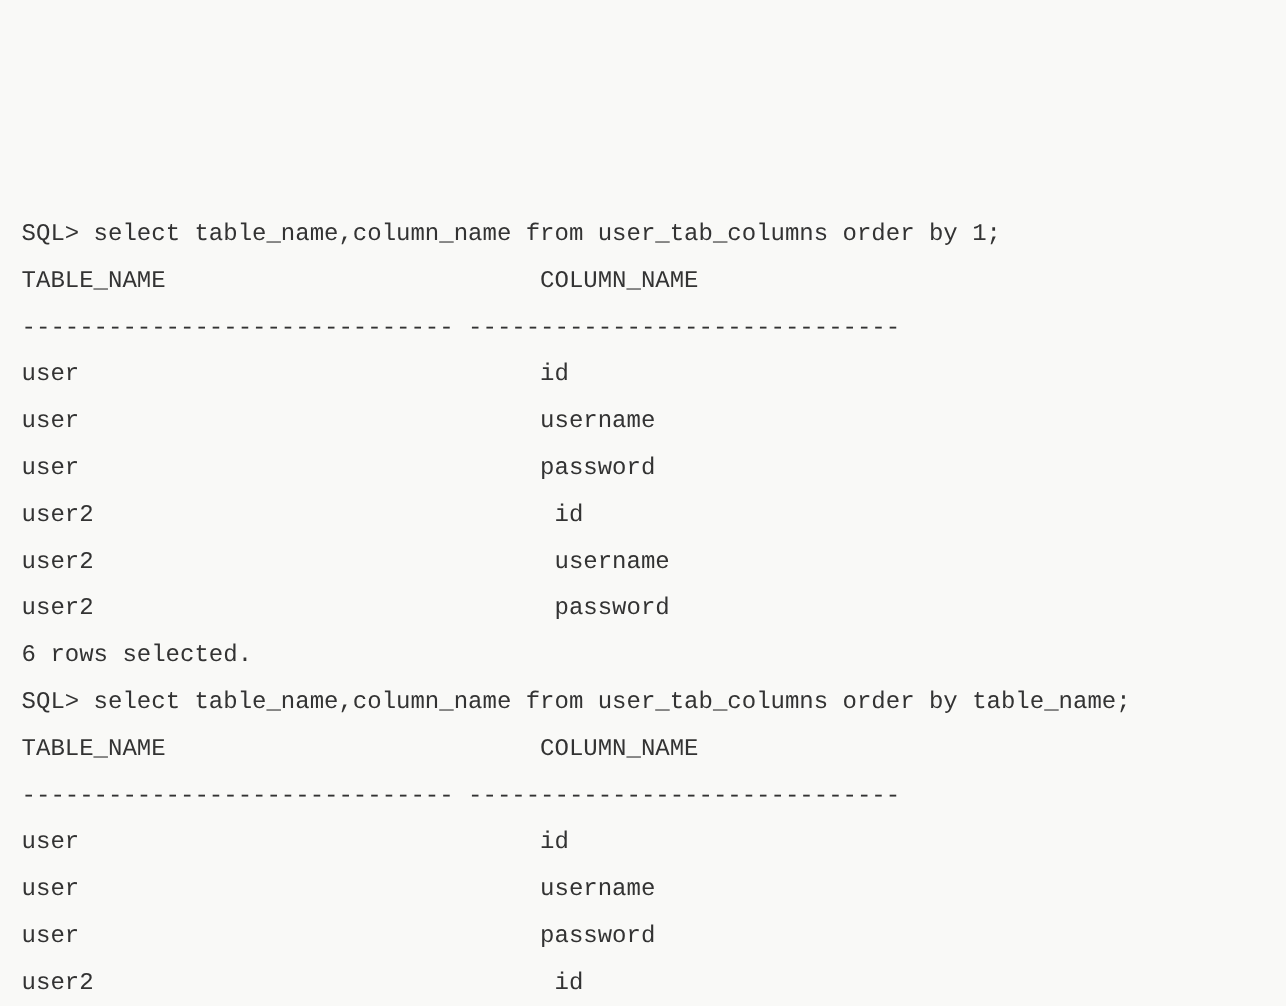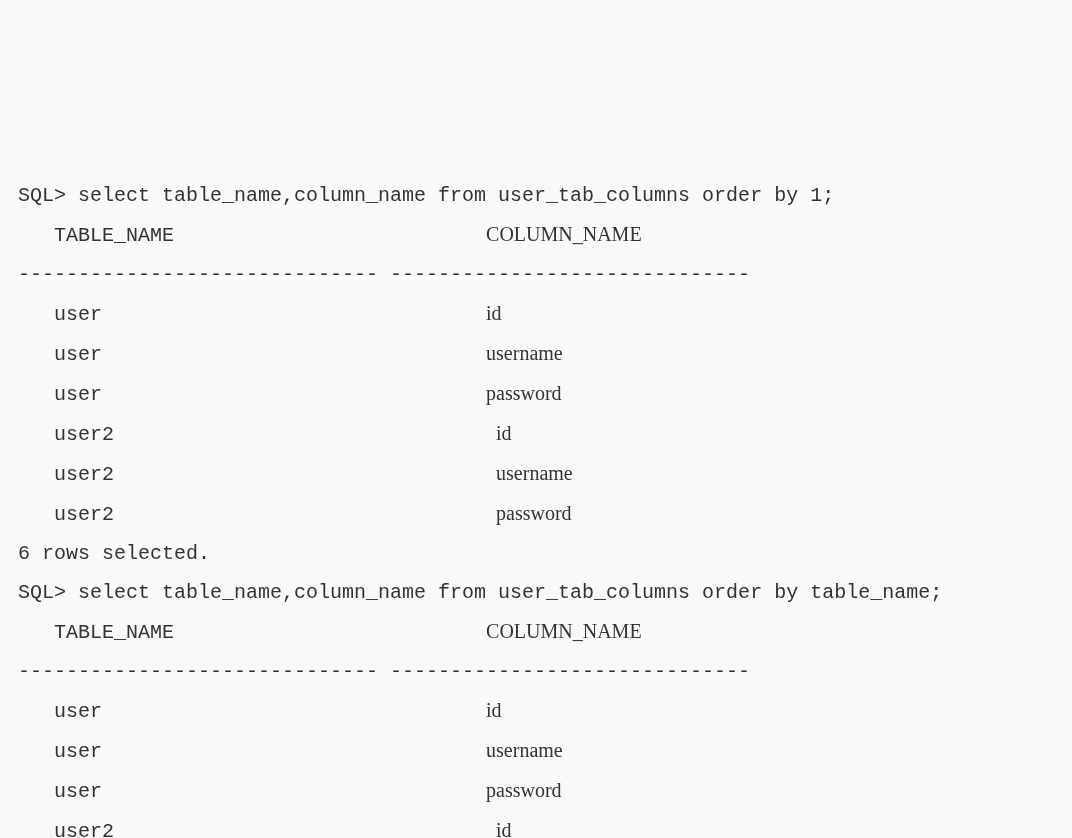--- a/index.html
+++ b/index.html
@@ -16,25 +16,23 @@
       line-height: 1.95;
       white-space: pre;
       width: 1072px;
     }
     .row {
       display: block;
     }
     .col-left {
       display: inline-block;
       width: 36ch;
-      margin-left: 36px;
     }
     .col-right {
       display: inline-block;
-      font-family: Liberation Serif, serif;
     }
     .pad-left-1 {
       padding-left: 1ch;
     }
   </style>
 </head>
 <body>
 
 
 

